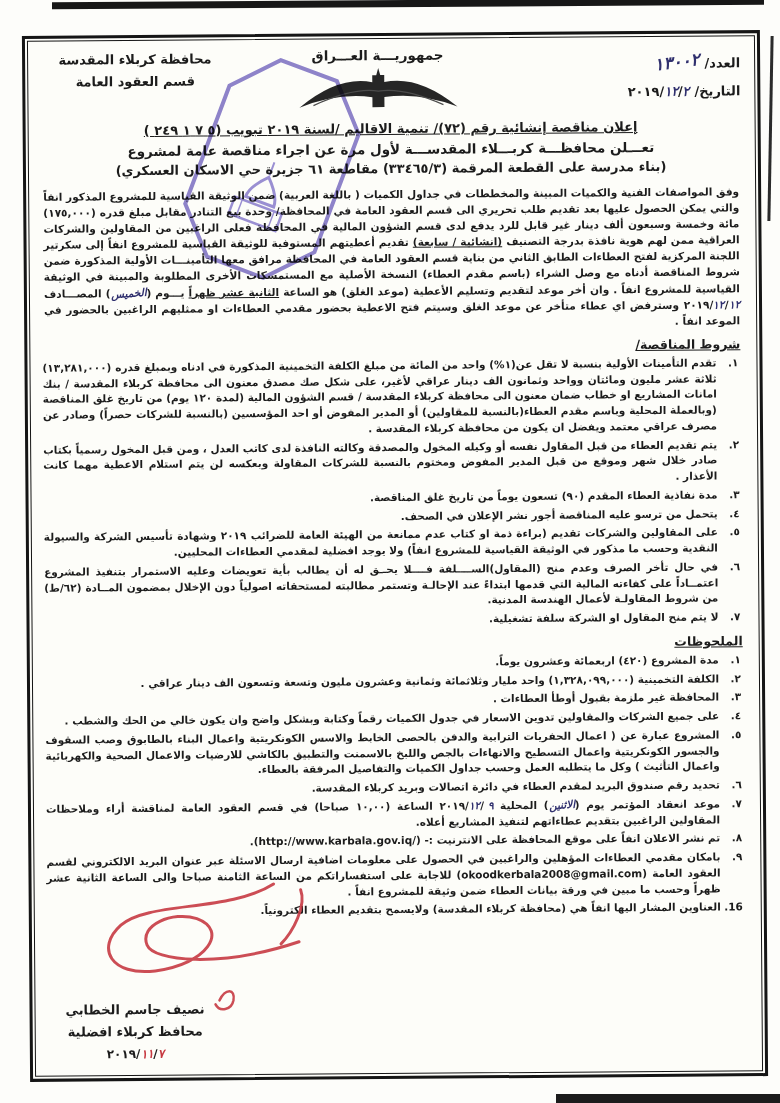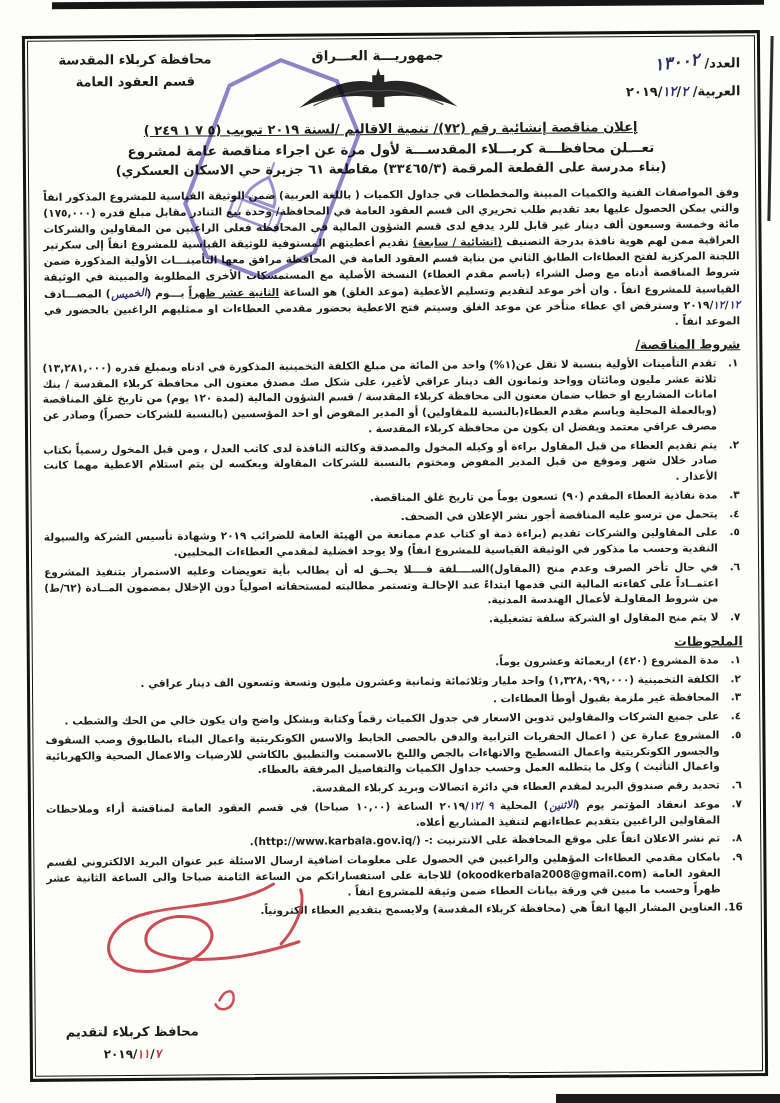--- a/index.html
+++ b/index.html
@@ -80,21 +80,21 @@
         <line x1="75" y1="104" x2="75" y2="118" stroke="#8a7dd0" stroke-width="2"></line>
       </svg>
 
       <div class="hdr">
         <div class="hdr-refs">
           <div class="ref-row">
             <span class="lbl">العدد/</span>
             <span class="hw hw-big">١٣٠٠٢</span>
           </div>
           <div class="ref-row">
-            <span class="lbl">العربية/</span>
+            <span class="lbl">التاريخ/</span>
             <span class="date-ltr"><span>٢٠١٩/</span><span class="hw">١٢</span><span>/</span><span class="hw">٢</span></span>
           </div>
         </div>
         <div class="hdr-center">
           <div class="hdr-country">جمهوريـــة العـــراق</div>
           <svg class="eagle" width="170" height="48" viewBox="0 0 170 48">
             <path d="M6,42 Q45,10 79,17 L79,10 h4 l2,-7 2,7 h4 v7 Q125,10 164,42 Q126,27 91,32 L91,42 H79 L79,32 Q44,27 6,42 Z" fill="#262626"></path>
             <path d="M20,40 Q60,22 85,26 Q110,22 150,40" fill="none" stroke="#4c4c4c" stroke-width="1.2"></path>
           </svg>
         </div>
@@ -108,21 +108,21 @@
         <div class="t1">إعلان مناقصة إنشائية رقم (٧٢)/ تنمية الاقاليم /لسنة ٢٠١٩ تبويب (٥  ٧  ١  ٢٤٩ )</div>
         <div class="t2">تعـــلن محافظـــة كربـــلاء المقدســـة لأول مرة عن اجراء مناقصة عامة لمشروع</div>
         <div class="t3">(بناء مدرسة على القطعة المرقمة (٣٣٤٦٥/٣) مقاطعة ٦١ جزيرة حي الاسكان العسكري)</div>
       </div>
 
       <p class="intro"><span>وفق المواصفات الفنية والكميات المبينة والمخططات في جداول الكميات ( باللغة العربية) ضمن الوثيقة القياسية للمشروع المذكور انفاً والتي يمكن الحصول عليها بعد تقديم طلب تحريري الى قسم العقود العامة في المحافظة/ وحدة بيع التنادر مقابل مبلغ قدره (١٧٥,٠٠٠) مائة وخمسة وسبعون ألف دينار غير قابل للرد يدفع لدى قسم الشؤون المالية في المحافظة  فعلى الراغبين من المقاولين والشركات العراقية ممن لهم هوية نافذة بدرجة التصنيف </span><span class="u">(انشائية / سابعة)</span><span> تقديم أعطيتهم المستوفية للوثيقة القياسية للمشروع انفاً إلى سكرتير اللجنة المركزية لفتح العطاءات الطابق الثاني من بناية قسم العقود العامة في المحافظة مرافق معها التأمينـــات الأولية المذكورة ضمن شروط المناقصة أدناه مع وصل الشراء (باسم مقدم العطاء) النسخة الأصلية مع المستمسكات الأخرى المطلوبة والمبينة في الوثيقة القياسية للمشروع انفاً . وان أخر موعد لتقديم وتسليم الأعطية (موعد الغلق) هو الساعة </span><span class="u">الثانية عشر ظهراً</span><span> يـــوم (</span><span class="hw">الخميس</span><span>) المصـــادف </span><span class="date-ltr"><span>٢٠١٩/</span><span class="hw">١٢</span><span>/</span><span class="hw">١٢</span></span><span> وسترفض اي عطاء متأخر عن موعد الغلق وسيتم فتح الاعطية بحضور مقدمي العطاءات او ممثليهم الراغبين بالحضور في الموعد انفاً .</span></p>
 
       <div class="sec-h">شروط المناقصة/</div>
       <ol class="clauses">
         <li><span class="num">١.</span><span>تقدم التأمينات الأولية بنسبة  لا تقل عن(١%) واحد من المائة من مبلغ الكلفة التخمينية المذكورة في ادناه وبمبلغ قدره (١٣,٢٨١,٠٠٠) ثلاثة عشر مليون ومائتان وواحد وثمانون الف دينار عراقي لأغير، على شكل صك مصدق معنون الى محافظة كربلاء المقدسة / بنك امانات المشاريع او خطاب ضمان معنون الى محافظة كربلاء المقدسة / قسم الشؤون المالية (لمدة ١٢٠ يوم) من تاريخ غلق المناقصة (وبالعملة المحلية وباسم مقدم العطاء(بالنسبة للمقاولين) أو المدير المفوض أو احد المؤسسين (بالنسبة للشركات حصراً)  وصادر عن مصرف عراقي معتمد ويفضل ان يكون من محافظة كربلاء المقدسة .</span></li>
-        <li><span class="num">٢.</span><span>يتم تقديم العطاء من قبل المقاول براءة أو وكيله المخول والمصدقة وكالته النافذة  لدى كاتب  العدل ، ومن قبل المخول رسمياً بكتاب صادر خلال شهر  وموقع من قبل المدير المفوض ومختوم بالنسبة للشركات المقاولة وبعكسه  لن يتم استلام الاعطية مهما كانت الأعذار .</span></li>
+        <li><span class="num">٢.</span><span>يتم تقديم العطاء من قبل المقاول نفسه أو وكيله المخول والمصدقة وكالته النافذة  لدى كاتب  العدل ، ومن قبل المخول رسمياً بكتاب صادر خلال شهر  وموقع من قبل المدير المفوض ومختوم بالنسبة للشركات المقاولة وبعكسه  لن يتم استلام الاعطية مهما كانت الأعذار .</span></li>
         <li><span class="num">٣.</span><span>مدة نفاذية العطاء المقدم (٩٠) تسعون يوماً من تاريخ غلق المناقصة.</span></li>
         <li><span class="num">٤.</span><span>يتحمل من ترسو عليه المناقصة أجور نشر الإعلان في الصحف.</span></li>
         <li><span class="num">٥.</span><span>على المقاولين والشركات تقديم (براءة ذمة او كتاب عدم ممانعة من الهيئة العامة للضرائب ٢٠١٩ وشهادة تأسيس الشركة والسيولة النقدية وحسب ما مذكور في الوثيقة القياسية للمشروع انفاً) ولا يوجد افضلية لمقدمي العطاءات المحليين.</span></li>
         <li><span class="num">٦.</span><span>في حال تأخر الصرف وعدم منح (المقاول)الســــلفة فــــلا يحــق له أن يطالب بأية تعويضات وعليه الاستمرار بتنفيذ المشروع اعتمــاداً على كفاءته المالية التي قدمها ابتداءً عند الإحالـة وتستمر مطالبته لمستحقاته اصولياً دون الإخلال بمضمون المــادة (٦٢/ط) من شروط المقاولـة لأعمال الهندسة المدنية.</span></li>
         <li><span class="num">٧.</span><span>لا يتم منح المقاول او الشركة سلفة تشغيلية.</span></li>
       </ol>
 
       <div class="sec-h">الملحوظات</div>
       <ol class="clauses">
         <li><span class="num">١.</span><span>مدة المشروع (٤٢٠) اربعمائة وعشرون يوماً.</span></li>
@@ -131,21 +131,22 @@
         <li><span class="num">٤.</span><span>على جميع الشركات والمقاولين تدوين الاسعار في جدول الكميات رقماً وكتابة وبشكل واضح  وان يكون خالي من الحك والشطب .</span></li>
         <li><span class="num">٥.</span><span>المشروع عبارة عن ( اعمال الحفريات الترابية والدفن بالحصى الخابط والاسس الكونكريتية واعمال البناء بالطابوق وصب السقوف والجسور الكونكريتية واعمال التسطيح والانهاءات بالجص واللبخ بالاسمنت والتطبيق بالكاشي للارضيات والاعمال الصحية والكهربائية واعمال التأثيث ) وكل ما يتطلبه العمل وحسب جداول الكميات والتفاصيل المرفقة بالعطاء.</span></li>
         <li><span class="num">٦.</span><span>تحديد رقم صندوق البريد لمقدم العطاء في دائرة اتصالات وبريد كربلاء المقدسة.</span></li>
         <li><span class="num">٧.</span><span>موعد انعقاد المؤتمر يوم (</span><span class="hw">الاثنين</span><span>) المحلية </span><span class="date-ltr"><span>٢٠١٩/</span><span class="hw">١٢</span><span>/ </span><span class="hw">٩</span></span><span> الساعة (١٠,٠٠ صباحا) في قسم العقود العامة لمناقشة أراء وملاحظات المقاولين الراغبين بتقديم عطاءاتهم لتنفيذ المشاريع أعلاه.</span></li>
         <li><span class="num">٨.</span><span>تم نشر الاعلان انفاً على موقع المحافظة على الانترنيت :-  </span><span class="ltr">(http://www.karbala.gov.iq/)</span><span>.</span></li>
         <li><span class="num">٩.</span><span>بامكان مقدمي العطاءات المؤهلين والراغبين في الحصول على معلومات اضافية ارسال الاسئلة عبر عنوان البريد الالكتروني لقسم العقود العامة </span><span class="ltr">(okoodkerbala2008@gmail.com)</span><span> للاجابة على استفساراتكم من الساعة الثامنة صباحا والى الساعة الثانية عشر ظهراً وحسب ما مبين في ورقة بيانات العطاء ضمن وثيقة للمشروع انفاً .</span></li>
         <li><span class="num">16.</span><span>العناوين المشار اليها انفاً هي (محافظة كربلاء المقدسة) ولايسمح بتقديم العطاء الكترونياً.</span></li>
       </ol>
 
       <div class="sig">
-        <div>محافظ كربلاء لتقديم</div>
+        <div>نصيف جاسم الخطابي</div>
+        <div>محافظ كربلاء افضلية</div>
         <div class="sig-date"><span class="date-ltr"><span>٢٠١٩/</span><span class="hw hw-red">١١</span><span>/</span><span class="hw hw-red">٧</span></span></div>
       </div>
 
       <svg class="scribble" viewBox="0 0 280 150">
         <path d="M205,12 C160,40 80,28 52,52 C26,75 42,103 86,98 C138,92 160,58 128,46 C104,38 70,52 78,72 C84,88 150,96 230,70" fill="none" stroke="#c73a42" stroke-width="3" stroke-linecap="round" opacity="0.9"></path>
         <path d="M232,18 C238,34 224,60 212,72" fill="none" stroke="#c73a42" stroke-width="3" stroke-linecap="round" opacity="0.9"></path>
         <path d="M150,128 c6,-12 16,-12 14,0 c-2,10 -14,12 -18,4" fill="none" stroke="#c73a42" stroke-width="2.5" stroke-linecap="round" opacity="0.9"></path>
       </svg>
 
     </div>

